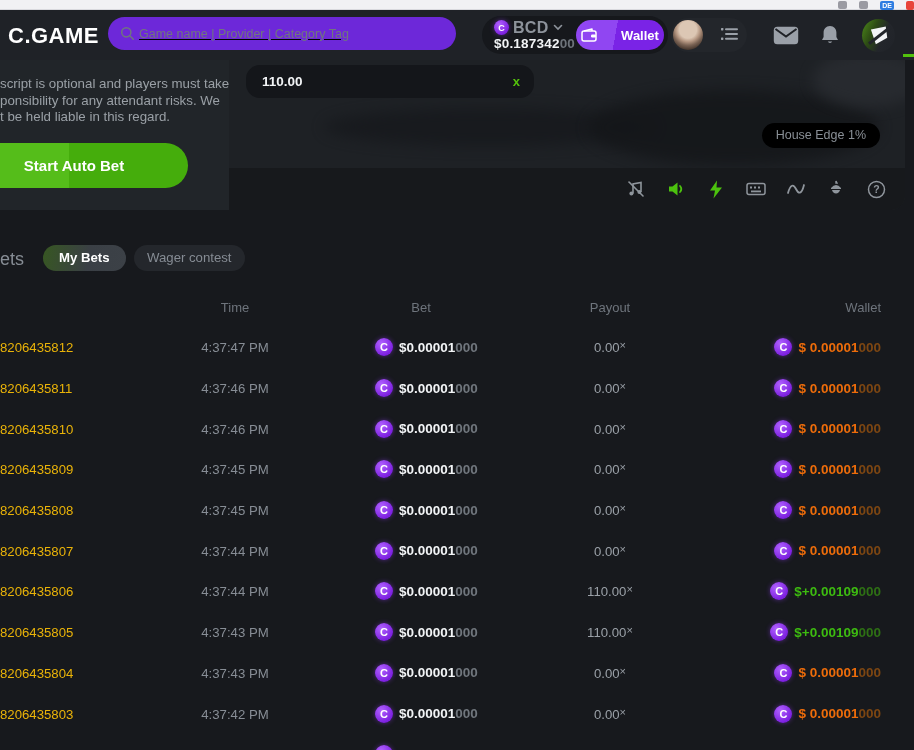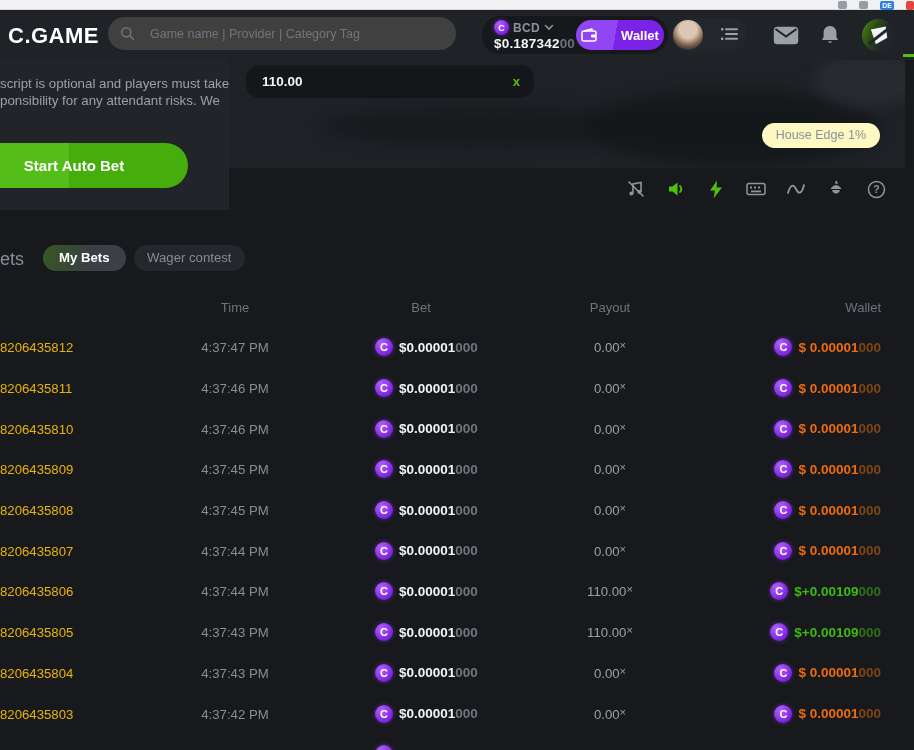--- a/index.html
+++ b/index.html
@@ -11,31 +11,31 @@
   .bstrip { position:absolute; left:0; top:0; width:914px; height:10px; background:#f1f1f4; border-bottom:1px solid #d9d9de; }
   .bstrip-icons { position:absolute; right:0; top:0; height:10px; display:flex; align-items:center; gap:12px; padding-right:4px; }
   .bicon { width:9px; height:8px; background:#9a9aa2; border-radius:2px; }
   .de-badge { min-width:14px; height:9px; background:#2f7de1; color:#fff; font-size:7px; font-weight:bold;
     border-radius:2px; display:flex; align-items:center; justify-content:center; line-height:1; }
   .red-sliver { width:8px; height:9px; background:#e8443a; border-radius:2px; margin-right:-4px; }
 
   
   .header { position:absolute; left:0; top:10px; width:914px; height:50px; background:#1f2227; }
   .logo { position:absolute; left:8px; top:13px; color:#fff; font-size:22px; font-weight:800; letter-spacing:.5px; }
-  .search { position:absolute; left:108px; top:7px; width:348px; height:33px; background:#404040; border-radius:17px;
-    display:flex; align-items:center; padding:0 12px; gap:15px; }
+  .search { position:absolute; left:108px; top:7px; width:348px; height:33px; background:#6d28d9; border-radius:17px;
+    display:flex; align-items:center; padding:0 12px; gap:4px;text-decoration:underline; }
   .search svg { flex:0 0 auto; }
   .search input { flex:1; background:transparent; border:none; outline:none; color:#aab0b8; font-size:12.5px;
     font-family:"Liberation Sans", sans-serif; }
   .search input::placeholder { color:#70767e; }
 
   .bal-pill { position:absolute; left:482px; top:6px; width:186px; height:38px; background:#16181c; border-radius:19px; }
   .bal-block { position:absolute; left:12px; top:3px; display:flex; flex-direction:column; }
   .bal-top { display:flex; align-items:center; gap:4px; height:17px; }
-  .cur-code { color:#8d939b; font-size:12px; font-weight:bold; letter-spacing:.3px; }
+  .cur-code { color:#8d939b; font-size:16px; font-weight:bold; letter-spacing:.3px; }
   .bal-amt { height:16px; font-size:13.5px; font-weight:bold; color:#f2f4f6; letter-spacing:.2px;text-align:center; }
   .b-dim { color:#6d737a; }
   .wallet-btn { position:absolute; right:4px; top:4px; width:88px; height:30px; border:none; cursor:pointer;
     border-radius:15px; background:linear-gradient(100deg,#9046f2 0 45%,#7a23e6 45% 100%);
     color:#fff; font-size:13px; font-weight:bold; display:flex; align-items:center; justify-content:center; gap:24px;
     font-family:"Liberation Sans", sans-serif; }
 
   .avatar-pill { position:absolute; left:671px; top:8px; width:76px; height:34px; background:#23262b; border-radius:17px; cursor:pointer; }
   .avatar { position:absolute; left:2px; top:2px; width:30px; height:30px; border-radius:50%;
     background:radial-gradient(circle at 50% 32%, #dcc7b4 0 34%, #b49681 48%, #7a6354 62%, #4a3a30 78%, #33281f 100%); }
@@ -65,21 +65,21 @@
   .field { position:absolute; top:5px; height:33px; background:#14161a; border-radius:14px;
     display:flex; align-items:center; padding:0 14px 0 16px; }
   .field-payout { left:17px; width:288px; }
   .field-chance { left:337px; width:288px; }
   .field input { flex:1; background:transparent; border:none; outline:none; font-weight:bold; font-size:13.5px;
     font-family:"Liberation Sans", sans-serif; }
   .field-payout input { color:#f2f4f6; }
   .field-chance input { color:#868d95; }
   .suffix { color:#54c20c; font-weight:bold; font-size:13px; }
 
-  .house-edge { position:absolute; right:25px; top:63px; height:25px; border-radius:13px; background:#fef9c3;
+  .house-edge { position:absolute; right:25px; top:63px; height:25px; border-radius:13px; background:#000000;
     color:#8a9097; font-size:12.5px; line-height:25px; padding:0 14px; }
 
   .toolbar { position:absolute; left:0; bottom:0; width:676px; height:42px; background:#17191c;
     border-bottom-right-radius:14px; display:flex; align-items:center; justify-content:flex-end; gap:20px; padding-right:19px; }
   .tool { width:20px; height:20px; display:flex; align-items:center; justify-content:center; cursor:pointer; position:relative; }
   .green-tick { position:absolute; left:903px; top:54px; width:11px; height:3px; background:#53c20d; }
 
   
   .tab-partial { position:absolute; left:0; top:246px; height:26px; line-height:26px; color:#878d95; font-size:18px; }
   .tab-active { position:absolute; left:43px; top:245px; height:26px; border-radius:14px; padding:0 16px;
@@ -194,20 +194,21 @@
     <span class="bonus-circle">
       <span class="bonus-glyph"></span>
       <span class="bonus-slash"></span>
     </span>
   </div>
 
   <div class="sidebar">
     <div class="disclaimer">
       <div>script is optional and players must take</div>
       <div>ponsibility for any attendant risks. We</div>
+      <div>t be held liable in this regard.</div>
     </div>
     <button class="start-btn">Start Auto Bet</button>
   </div>
 
   <div class="game-panel">
     <div class="shape shape1"></div>
     <div class="shape shape2"></div>
     <div class="shape shape3"></div>
 
     <div class="field field-payout">

